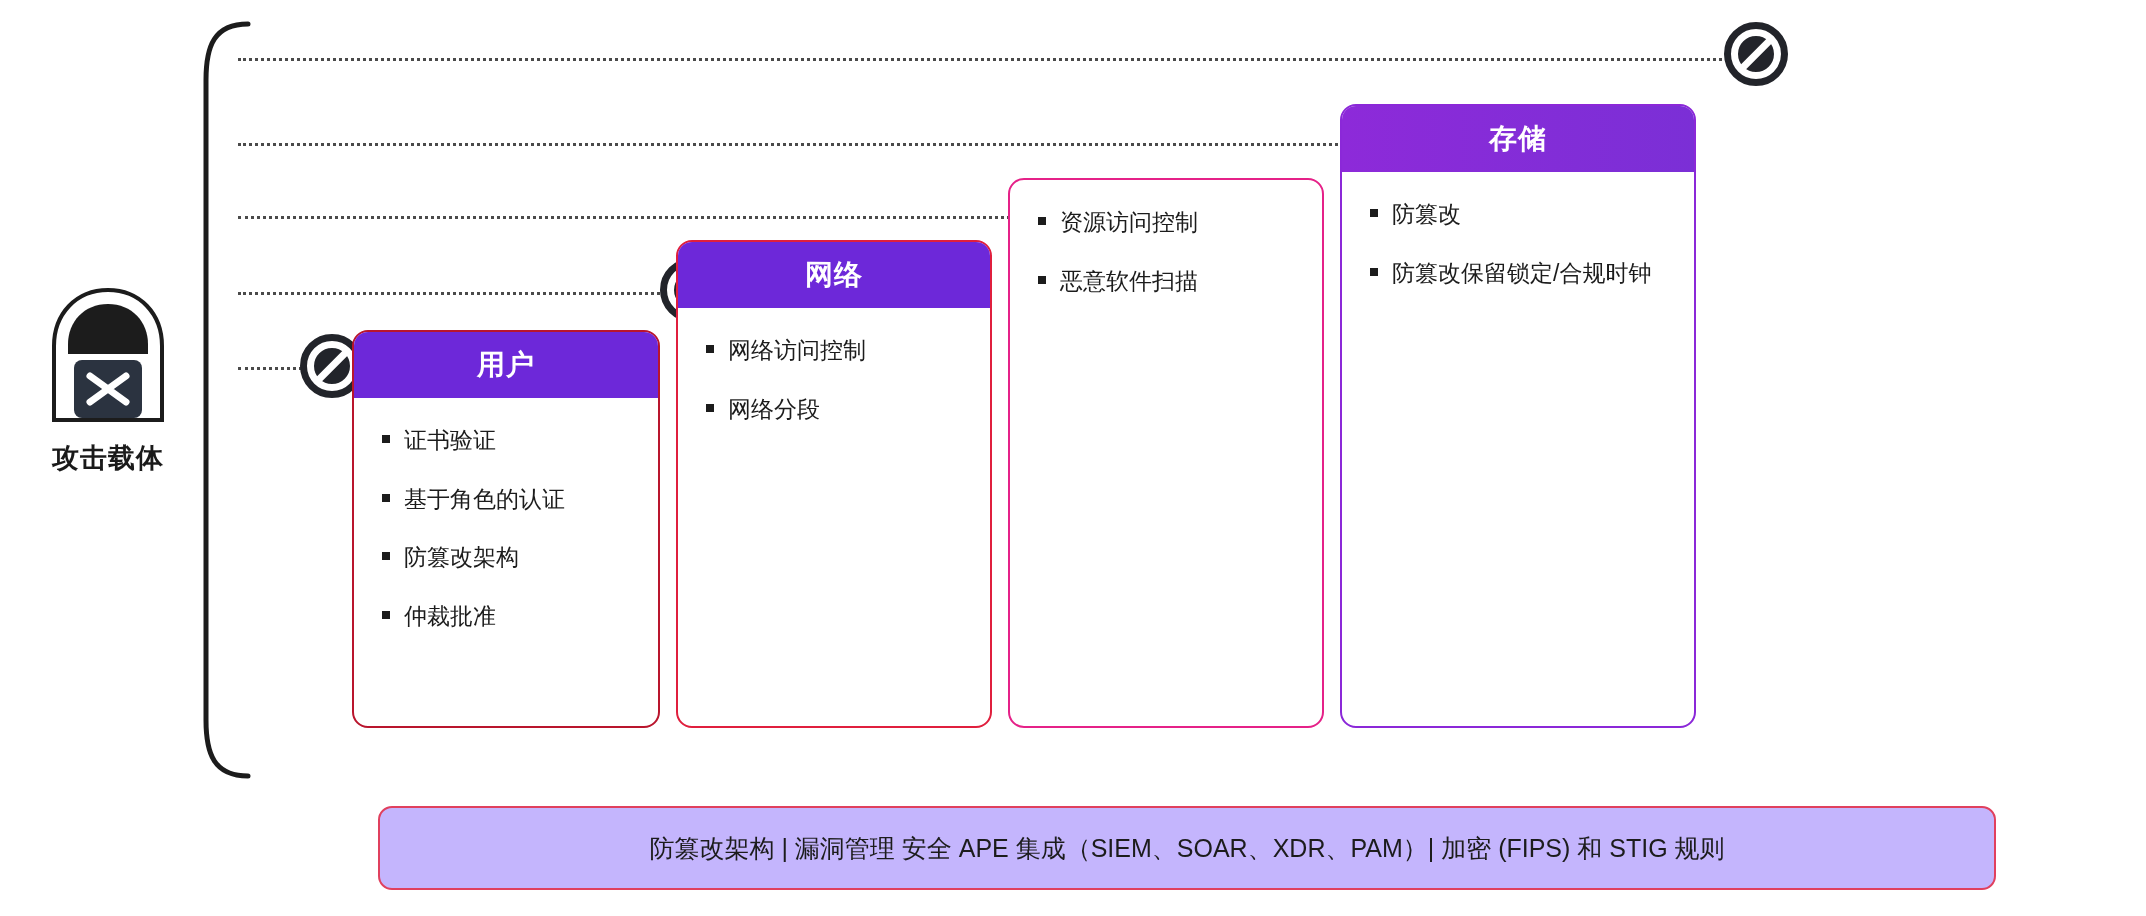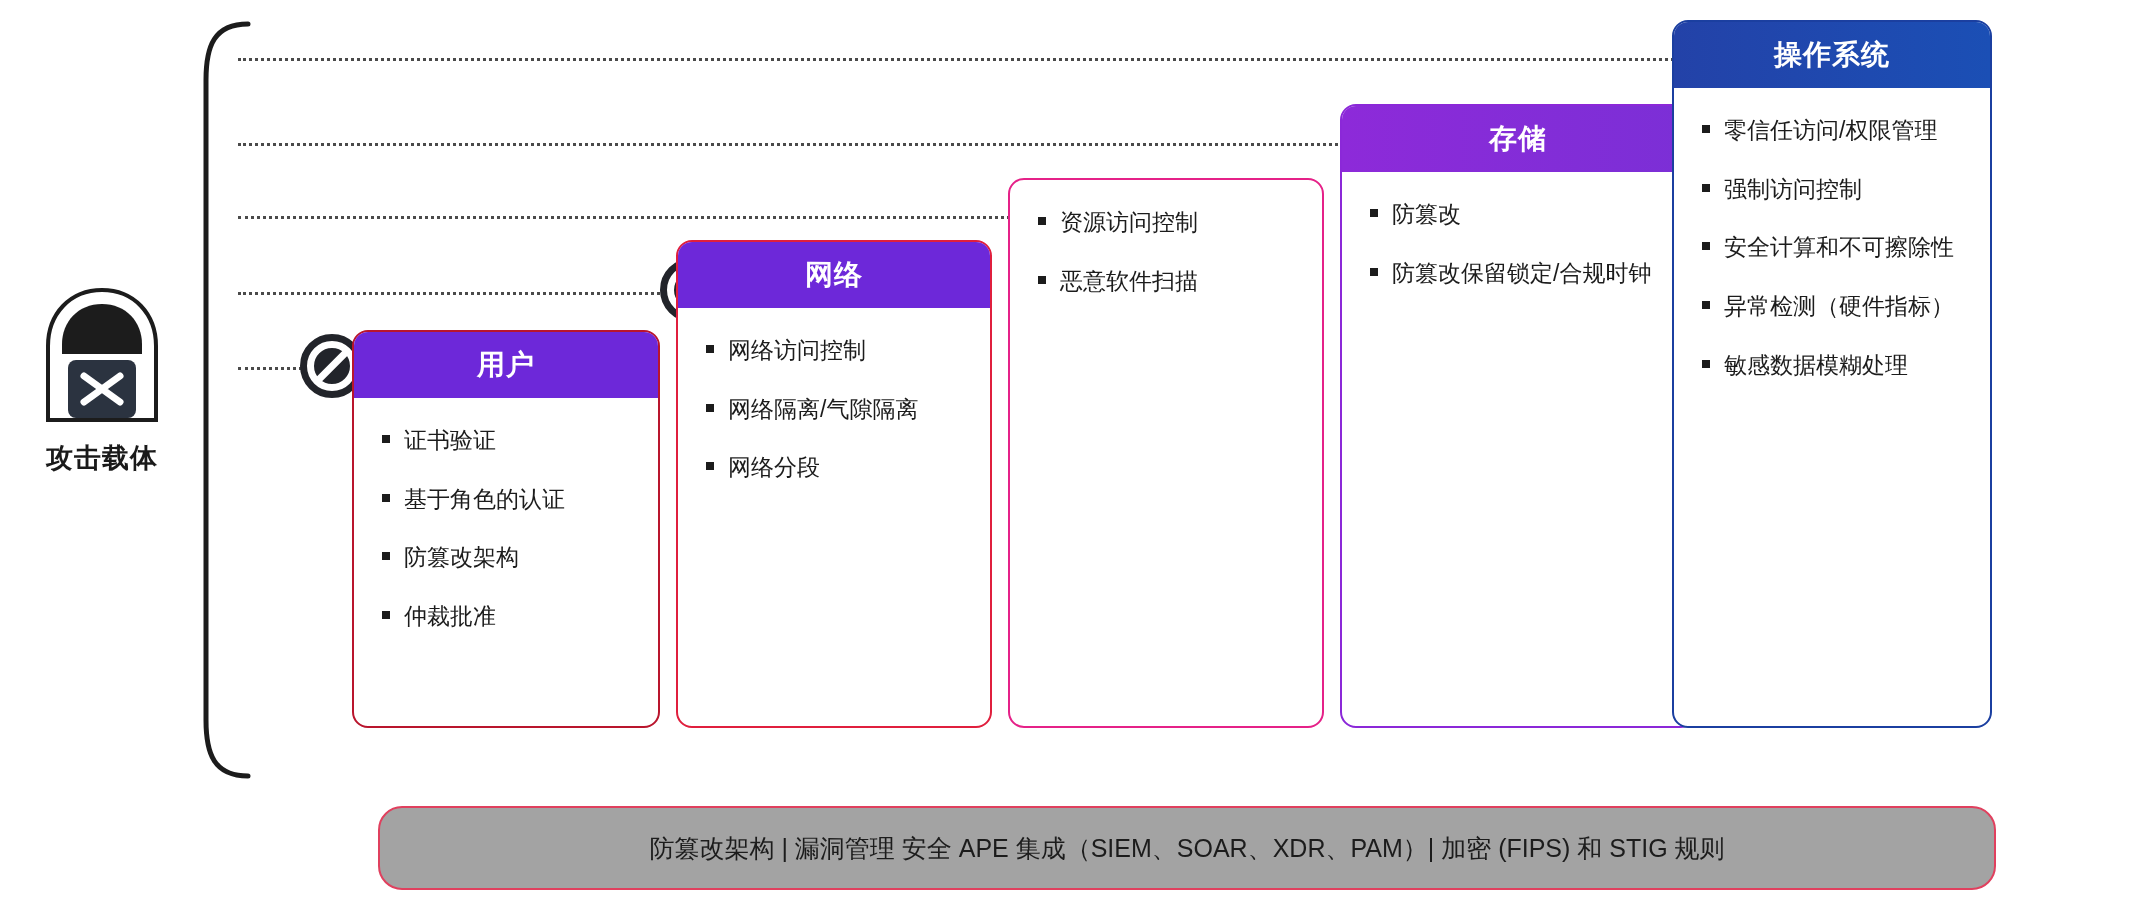--- a/index.html
+++ b/index.html
@@ -12,21 +12,21 @@
     position: relative;
     width: 2146px;
     height: 916px;
     overflow: hidden;
     background: #ffffff;
   }
 
   
   #attacker {
     position: absolute;
-    left: 12px;
+    left: 18px;
     top: 280px;
     width: 180px;
     text-align: center;
   }
   #attacker .figure {
     width: 160px;
     height: 150px;
     margin: 0 auto;
     position: relative;
   }
@@ -133,25 +133,25 @@
   #card-os .card-head     { background: linear-gradient(90deg,#2342a8 0%, #1b4fb5 100%); }
 
   
   #footer {
     position: absolute;
     left: 378px;
     top: 806px;
     width: 1618px;
     height: 84px;
     border: 2px solid #e0405e;
-    border-radius: 24px;
+    border-radius: 14px;
     display: flex;
     align-items: center;
     justify-content: center;
-    background: #a3a3a3;
+    background: #c4b5fd;
   }
   #footer-text {
     font-size: 25px;
     color: #1c1c1c;
     white-space: nowrap;
   }
 </style>
 </head>
 <body>
 
@@ -205,48 +205,37 @@
       <li>基于角色的认证</li>
       <li>防篡改架构</li>
       <li>仲裁批准</li>
     </ul>
   </div>
 
   <div class="card" id="card-network">
     <div class="card-head">网络</div>
     <ul>
       <li>网络访问控制</li>
-      <li>网络隔离/气隙隔离</li>
       <li>网络分段</li>
     </ul>
   </div>
 
   <div class="card" id="card-app">
     <ul>
       <li>资源访问控制</li>
       <li>恶意软件扫描</li>
     </ul>
   </div>
 
   <div class="card" id="card-storage">
     <div class="card-head">存储</div>
     <ul>
       <li>防篡改</li>
       <li>防篡改保留锁定/合规时钟</li>
     </ul>
   </div>
 
-  <div class="card" id="card-os">
-    <div class="card-head">操作系统</div>
-    <ul>
-      <li>零信任访问/权限管理</li>
-      <li>强制访问控制</li>
-      <li>安全计算和不可擦除性</li>
-      <li>异常检测（硬件指标）</li>
-      <li>敏感数据模糊处理</li>
-    </ul>
-  </div>
 
   <div id="footer">
     <span id="footer-text">防篡改架构 | 漏洞管理 安全 APE 集成（SIEM、SOAR、XDR、PAM）| 加密 (FIPS) 和 STIG 规则</span>
   </div>
 
 </div>
 
 </body></html>

